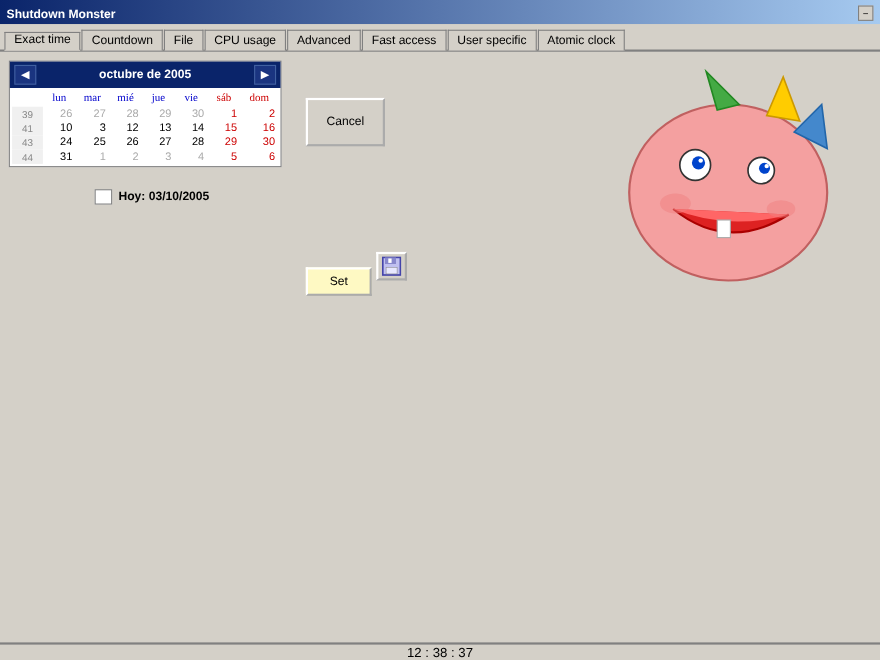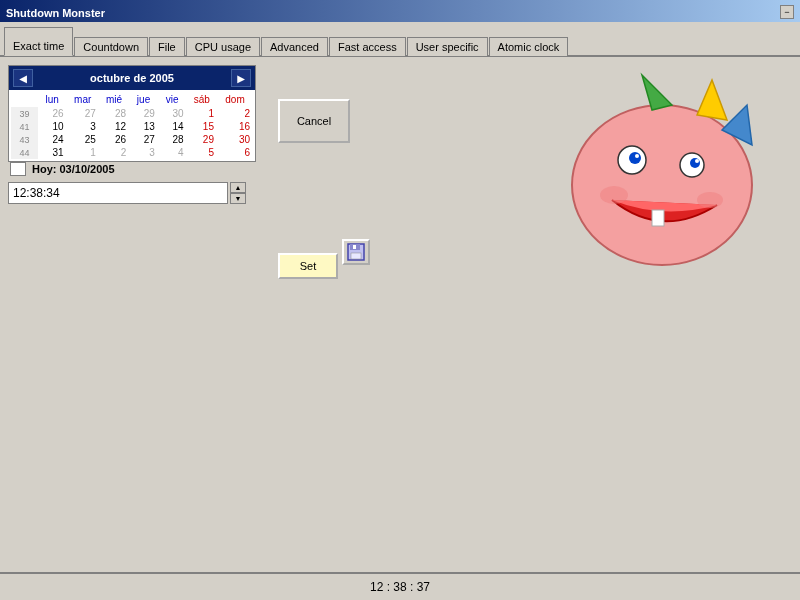--- a/index.html
+++ b/index.html
@@ -58,21 +58,21 @@
       font-size: 11px;
       white-space: nowrap;
       position: relative;
       top: 1px;
     }
     .tab.active {
       background: #d4d0c8;
       border-bottom: 1px solid #d4d0c8;
       font-weight: normal;
       z-index: 1;
-      padding-top: 12px;
+      padding-top: 0;
     }
 
     
     .main-content {
       display: flex;
       padding: 8px;
       gap: 10px;
       height: calc(600px - 22px - 34px - 28px);
     }
 
@@ -120,20 +120,21 @@
     .calendar-grid table {
       width: 100%;
       border-collapse: collapse;
     }
     .calendar-grid th {
       color: #0000cc;
       text-align: center;
       font-size: 10px;
       padding: 2px 1px;
       font-weight: normal;
+      font-family: Liberation Serif, serif;
     }
     .calendar-grid th.weekend { color: #cc0000; }
     .calendar-grid td {
       text-align: right;
       padding: 1px 3px;
       font-size: 10px;
       cursor: pointer;
       color: #000;
     }
     .calendar-grid td.week-num {
@@ -149,22 +150,23 @@
       background: #0a246a;
       color: white;
       font-weight: bold;
     }
     .calendar-grid td.weekend-day { color: #cc0000; }
 
     
     .today-row {
       display: flex;
       align-items: center;
-      padding: 0 2px;
+      padding: 20px 2px;
       gap: 6px;
+      justify-content: center;
     }
     .today-color-box {
       width: 16px;
       height: 14px;
       border: 1px solid #808080;
       background: white;
     }
     .today-label {
       font-size: 11px;
       font-weight: bold;
@@ -255,21 +257,21 @@
       width: 230px;
       height: 220px;
     }
 
     
     .status-bar {
       position: absolute;
       bottom: 0;
       left: 0;
       right: 0;
-      height: 28px;
+      height: 16px;
       background: #d4d0c8;
       border-top: 2px solid #808080;
       display: flex;
       align-items: center;
       justify-content: center;
       font-size: 12px;
     }
   </style>
 </head>
 <body>
@@ -359,27 +361,20 @@
             </tbody>
         </table>
       </div>
     </div>
 
     <div class="today-row">
       <div class="today-color-box"></div>
       <span class="today-label">Hoy: 03/10/2005</span>
     </div>
 
-    <div class="time-row">
-      <input type="text" class="time-input" value="12:38:34" style="">
-      <div class="time-spin">
-        <button>▲</button>
-        <button>▼</button>
-      </div>
-    </div>
   </div>
 
   <div class="right-panel">
 
     <div class="monster-area">
       <svg width="230" height="220" viewBox="0 0 230 220" xmlns="http://www.w3.org/2000/svg">
 
         <ellipse cx="110" cy="130" rx="90" ry="80" fill="#f4a0a0" stroke="#c06060" stroke-width="2"></ellipse>
 
         <polygon points="100,55 90,20 120,50" fill="#44aa44" stroke="#228822" stroke-width="1.5"></polygon>

